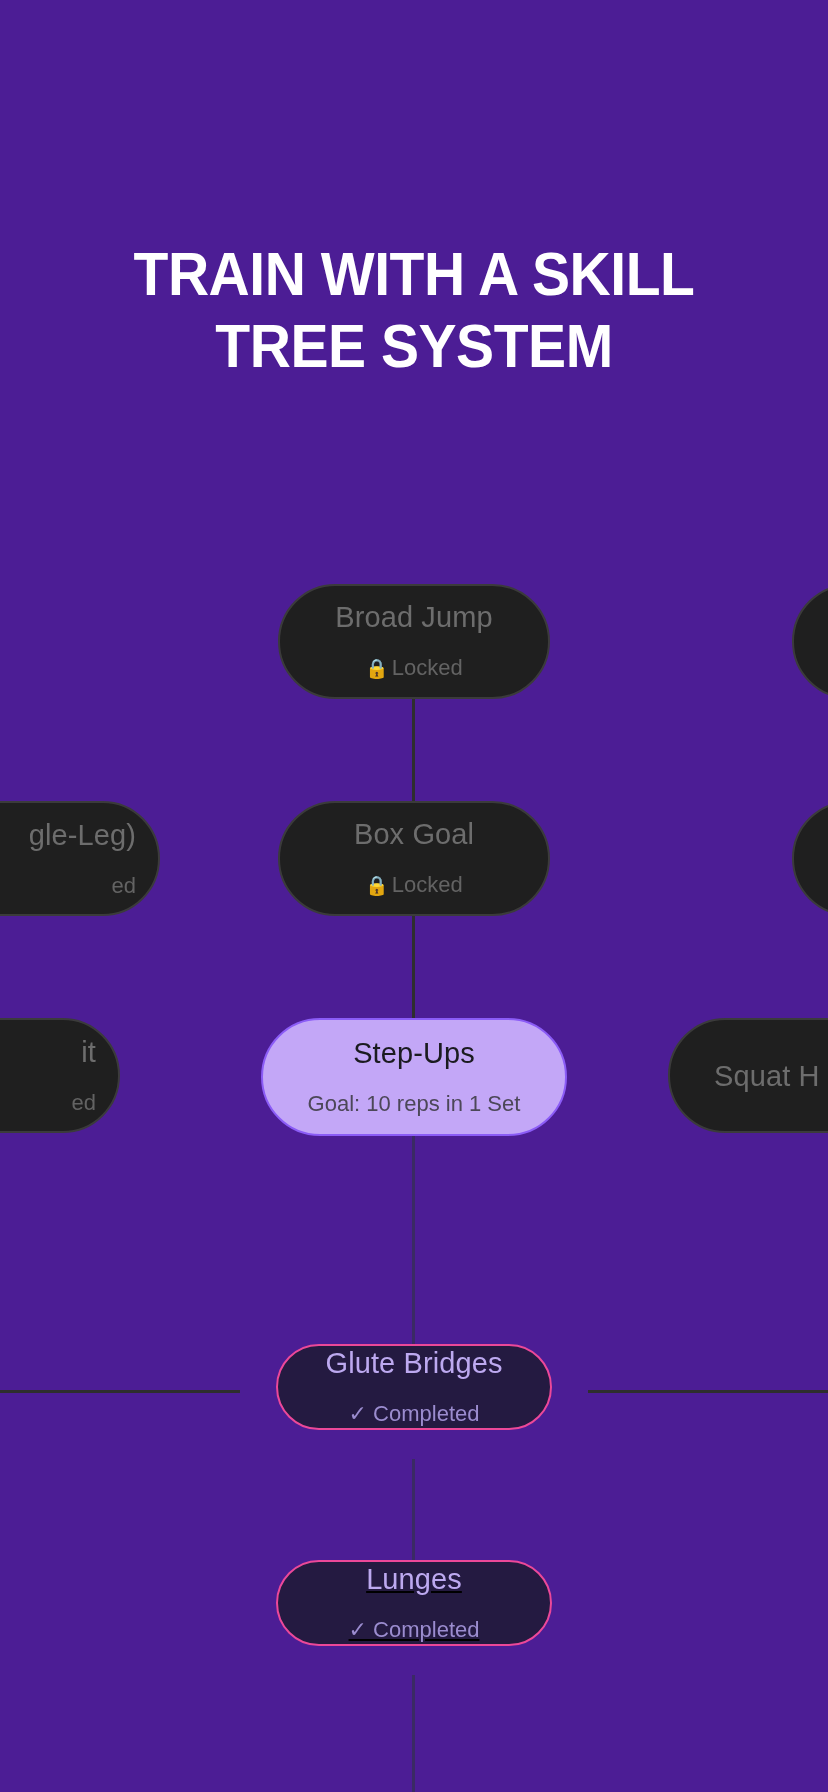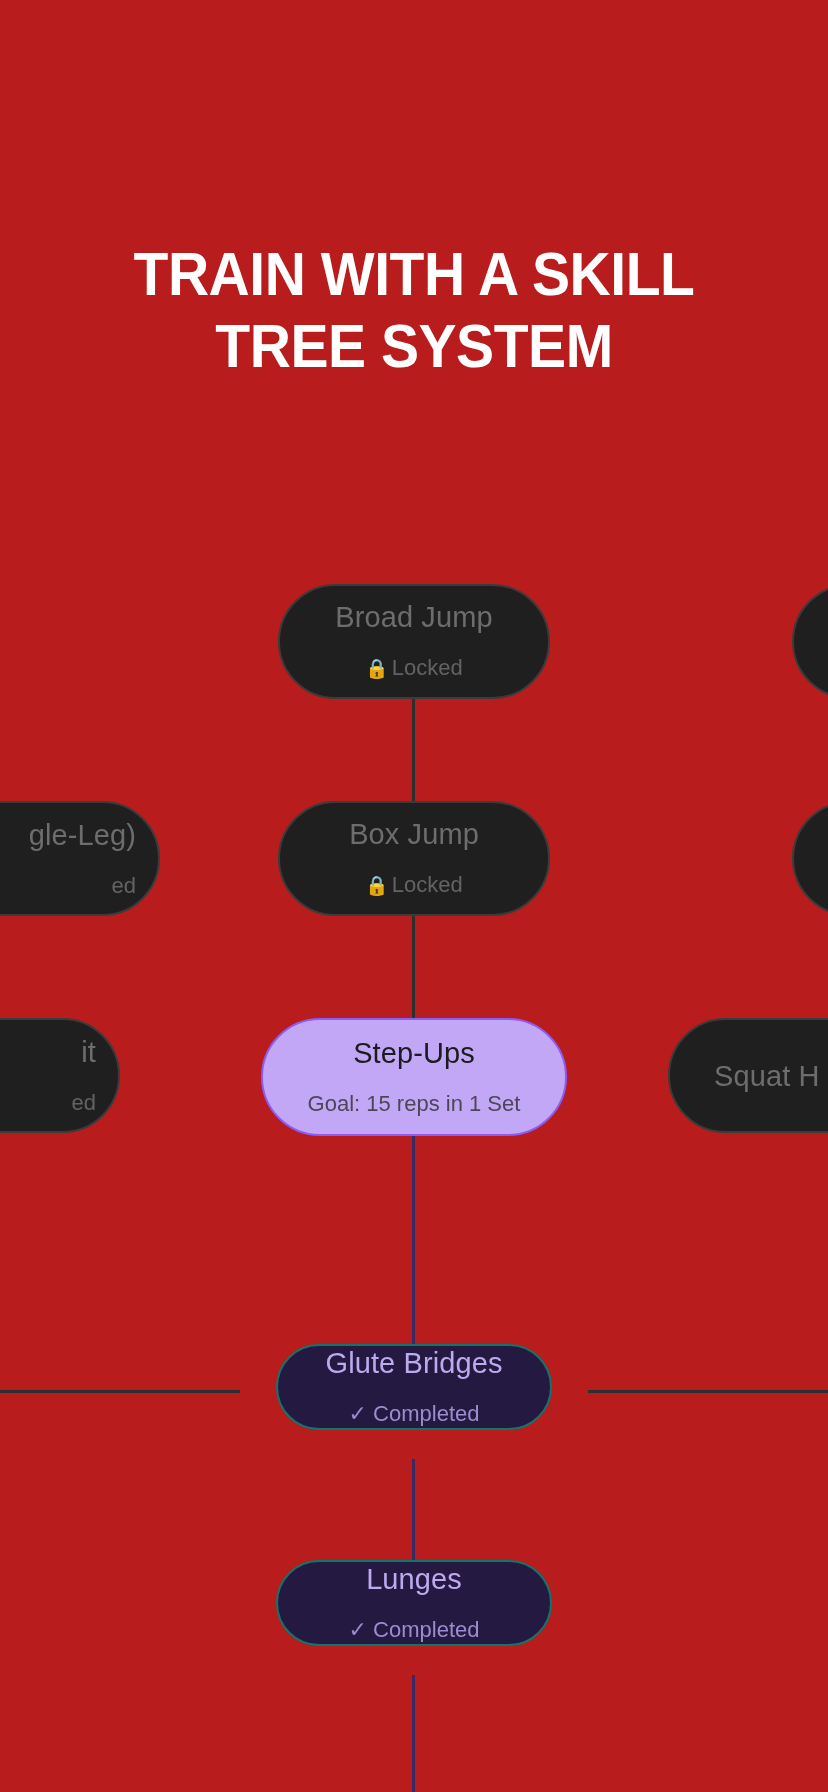--- a/index.html
+++ b/index.html
@@ -13,21 +13,21 @@
     height: 1792px;
     overflow: hidden;
     position: relative;
     font-family: "Liberation Sans", sans-serif;
     -webkit-font-smoothing: antialiased;
   }
 
   .screen {
     position: absolute;
     inset: 0;
-    background: #b91c1c;
+    background: #4c1d95;
     overflow: hidden;
   }
 
   
   .headline {
     position: absolute;
     top: 196px;
     left: 0;
     width: 828px;
     text-align: center;
@@ -104,32 +104,32 @@
   .node.active {
     background: #c3a7f7;
     border: 2px solid #8b5cf6;
   }
   .node.active .title { color: #1b1b20; font-weight: 500; }
   .node.active .sub { color: #4c4758; }
 
   
   .node.completed {
     background: #241a41;
-    border: 2px solid #0f766e;
+    border: 2px solid #ec4899;
   }
   .node.completed .title { color: #bda9f0; }
   .node.completed .sub { color: #9b8ccf; }
 
   
   .w-main { width: 272px; height: 115px; left: 278px; }
   .node.n-broadjump   { top: 584px; }
   .node.n-boxjump     { top: 801px; }
   .node.n-stepups     { top: 1018px; width: 306px; left: 261px; height: 118px; }
   .node.n-glute       { top: 1344px; width: 276px; left: 276px; }
-  .node.n-lunges      { top: 1560px; width: 276px; left: 276px; }
+  .node.n-lunges      { top: 1560px; width: 276px; left: 276px; text-decoration: underline; }
 
   
   .node.n-left-single { top: 801px; left: -120px; width: 280px; height: 115px; }
   .node.n-left-split  { top: 1018px; left: -160px; width: 280px; height: 115px; }
   .node.n-right-squat { top: 1018px; left: 668px; width: 300px; height: 115px; }
   .node.n-right-top   { top: 584px; left: 792px; width: 260px; height: 115px; }
   .node.n-right-mid   { top: 801px; left: 792px; width: 260px; height: 115px; }
 
   .node.n-left-single .inner,
   .node.n-left-split .inner {
@@ -201,29 +201,29 @@
     </div>
 
     <div class="node locked w-main n-broadjump">
       <div class="title">Broad Jump</div>
       <div class="sub">
         <span class="lockglyph">🔒</span><span>Locked</span>
       </div>
     </div>
 
     <div class="node locked w-main n-boxjump">
-      <div class="title">Box Jump</div>
+      <div class="title">Box Goal</div>
       <div class="sub">
         <span class="lockglyph">🔒</span><span>Locked</span>
       </div>
     </div>
 
     <div class="node active n-stepups">
       <div class="title">Step-Ups</div>
-      <div class="sub">Goal: 15 reps in 1 Set</div>
+      <div class="sub">Goal: 10 reps in 1 Set</div>
     </div>
 
     <div class="node completed n-glute">
       <div class="title">Glute Bridges</div>
       <div class="sub">✓ Completed</div>
     </div>
 
     <div class="node completed n-lunges">
       <div class="title">Lunges</div>
       <div class="sub">✓ Completed</div>

